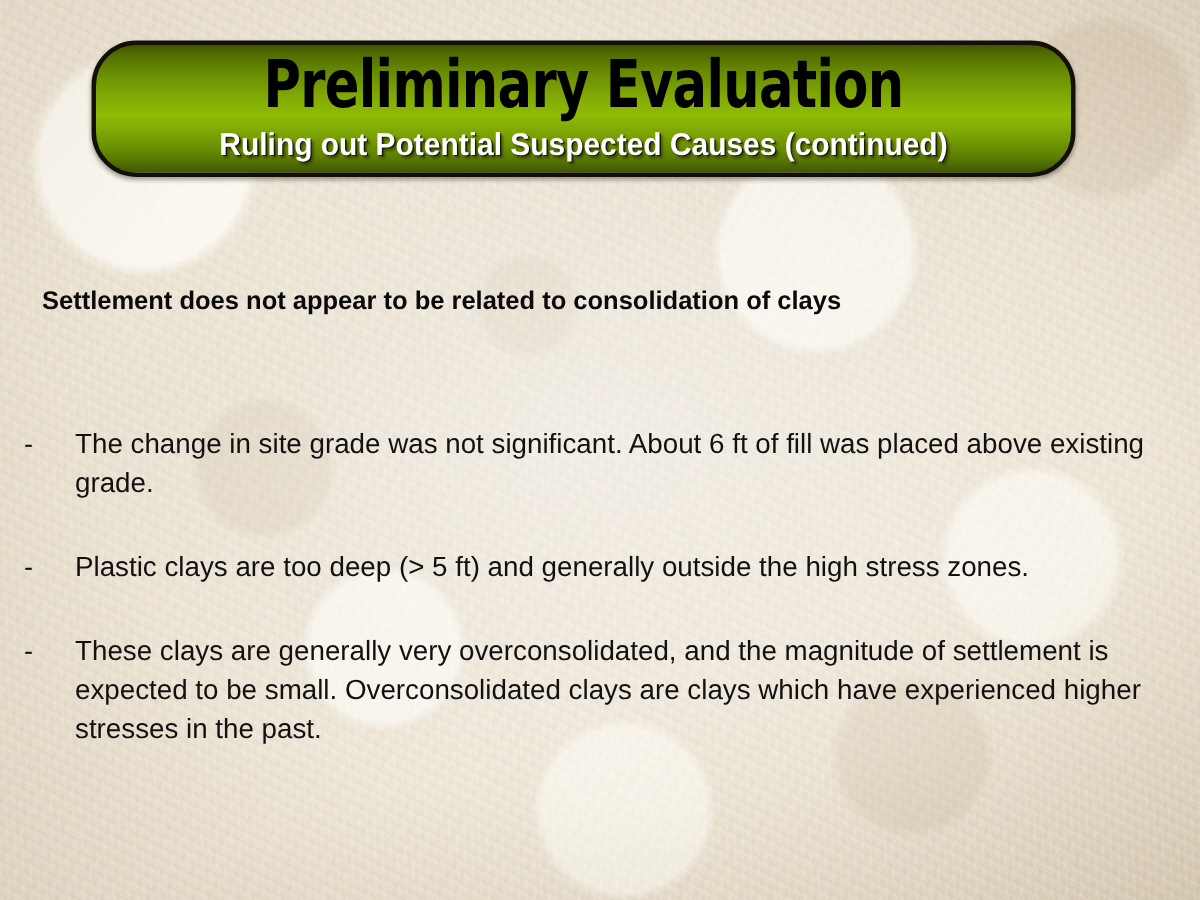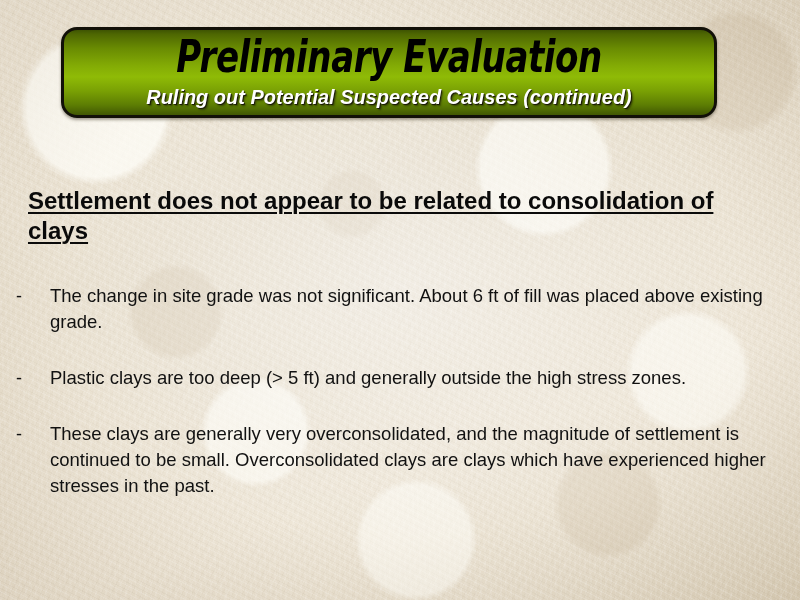--- a/index.html
+++ b/index.html
@@ -57,33 +57,32 @@
 
   
   #title-banner {
     position: absolute;
     left: 61px;
     top: 27px;
     width: 656px;
     height: 91px;
     box-sizing: border-box;
     border: 3px solid #121008;
-    border-radius: 16px;
+    border-radius: 30px;
     background: linear-gradient(to bottom,
         #3f5402 0%,
         #4e6702 5%,
         #6a8c02 22%,
         #83ab05 42%,
         #8fbb06 55%,
         #79a004 72%,
         #5d7e03 88%,
         #415703 100%);
     box-shadow: 0 2px 3px rgba(60,50,30,0.45);
     overflow: hidden;
-    font-style: italic;
   }
 
   #banner-title {
     position: absolute;
     left: 0;
     right: 0;
     top: 1px;
     text-align: center;
     font-family: "DejaVu Sans Condensed", "Liberation Sans Narrow", "Liberation Sans", sans-serif;
     font-weight: bold;
@@ -114,24 +113,23 @@
   }
 
   
   #body-heading {
     position: absolute;
     left: 28px;
     top: 186px;
     width: 736px;
     font-family: "Liberation Sans Narrow", "Liberation Sans", sans-serif;
     font-weight: bold;
-    font-size: 24px;
+    font-size: 17px;
     line-height: 30px;
     color: #0a0a0a;
-    text-decoration: underline;
     text-underline-offset: 3px;
     text-decoration-thickness: 2px;
   }
 
   #bullet-list {
     position: absolute;
     left: 16px;
     top: 283px;
     width: 768px;
   }
@@ -180,18 +178,18 @@
       <span class="bullet-text">The change in site grade was not significant. About 6 ft of fill was placed above existing grade.</span>
     </div>
 
     <div class="bullet-row">
       <span class="bullet-marker">-</span>
       <span class="bullet-text">Plastic clays are too deep (&gt; 5 ft) and generally outside the high stress zones.</span>
     </div>
 
     <div class="bullet-row">
       <span class="bullet-marker">-</span>
-      <span class="bullet-text">These clays are generally very overconsolidated, and the magnitude of settlement is continued to be small. Overconsolidated clays are clays which have experienced higher stresses in the past.</span>
+      <span class="bullet-text">These clays are generally very overconsolidated, and the magnitude of settlement is expected to be small. Overconsolidated clays are clays which have experienced higher stresses in the past.</span>
     </div>
 
   </div>
 
 </div>
 
 </body></html>

